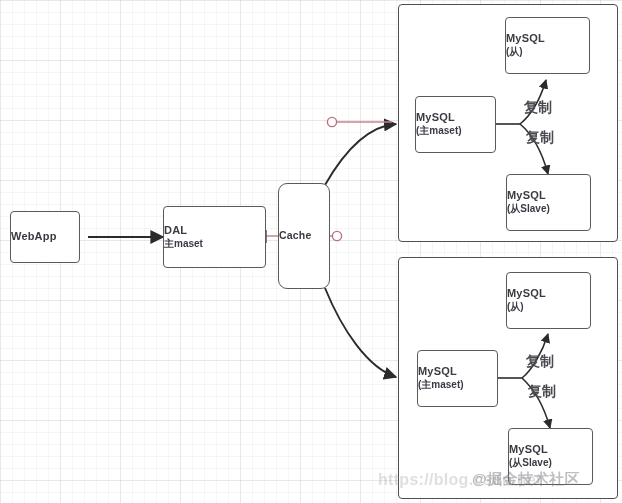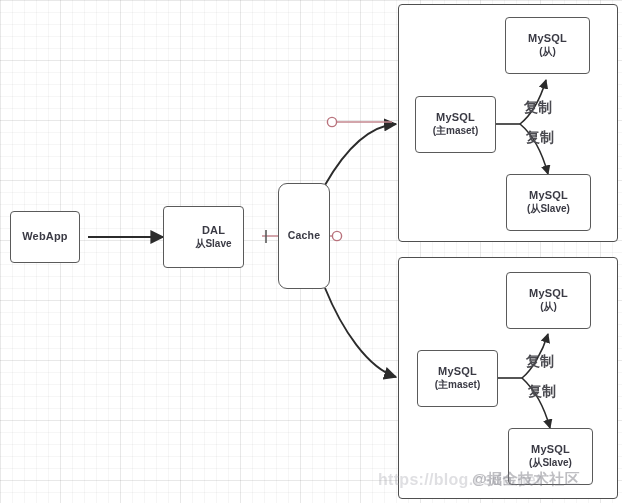--- a/index.html
+++ b/index.html
@@ -22,21 +22,21 @@
     font-family: "Liberation Sans", "DejaVu Sans", sans-serif;
   }
   .node {
     position: absolute;
     box-sizing: border-box;
     background: #ffffff;
     border: 1.6px solid #5a5a5a;
     border-radius: 4px;
     display: flex;
     flex-direction: column;
-    align-items: center;
+    align-items: flex-start;
     justify-content: center;
     color: #3a3a44;
     font-weight: bold;
     line-height: 1.25;
     text-align: center;
     z-index: 3;
   }
   .node .line1 { font-size: 11px; letter-spacing: 0.2px; }
   .node .line2 { font-size: 10px; font-weight: bold; }
   .cluster {
@@ -120,23 +120,23 @@
   </svg>
 
   <div class="cluster" style="left:398px; top:4px; width:220px; height:238px;"></div>
 
   <div class="cluster" style="left:398px; top:257px; width:220px; height:242px;"></div>
 
   <div class="node" style="left:10px; top:211px; width:70px; height:52px;">
     <span class="line1">WebApp</span>
   </div>
 
-  <div class="node" style="left:163px; top:206px; width:81px; height:62px;padding-left:20px;">
+  <div class="node" style="left:163px; top:206px; width:103px; height:62px;">
     <span class="line1">DAL</span>
-    <span class="line2">从Slave</span>
+    <span class="line2">主maset</span>
   </div>
 
   <div class="node cache-node" style="left:278px; top:183px; width:52px; height:106px;border-radius:9px;">
     <span class="line1">Cache</span>
   </div>
 
   <div class="node" style="left:505px; top:17px; width:85px; height:57px;">
     <span class="line1">MySQL</span>
     <span class="line2">(从)</span>
   </div>

